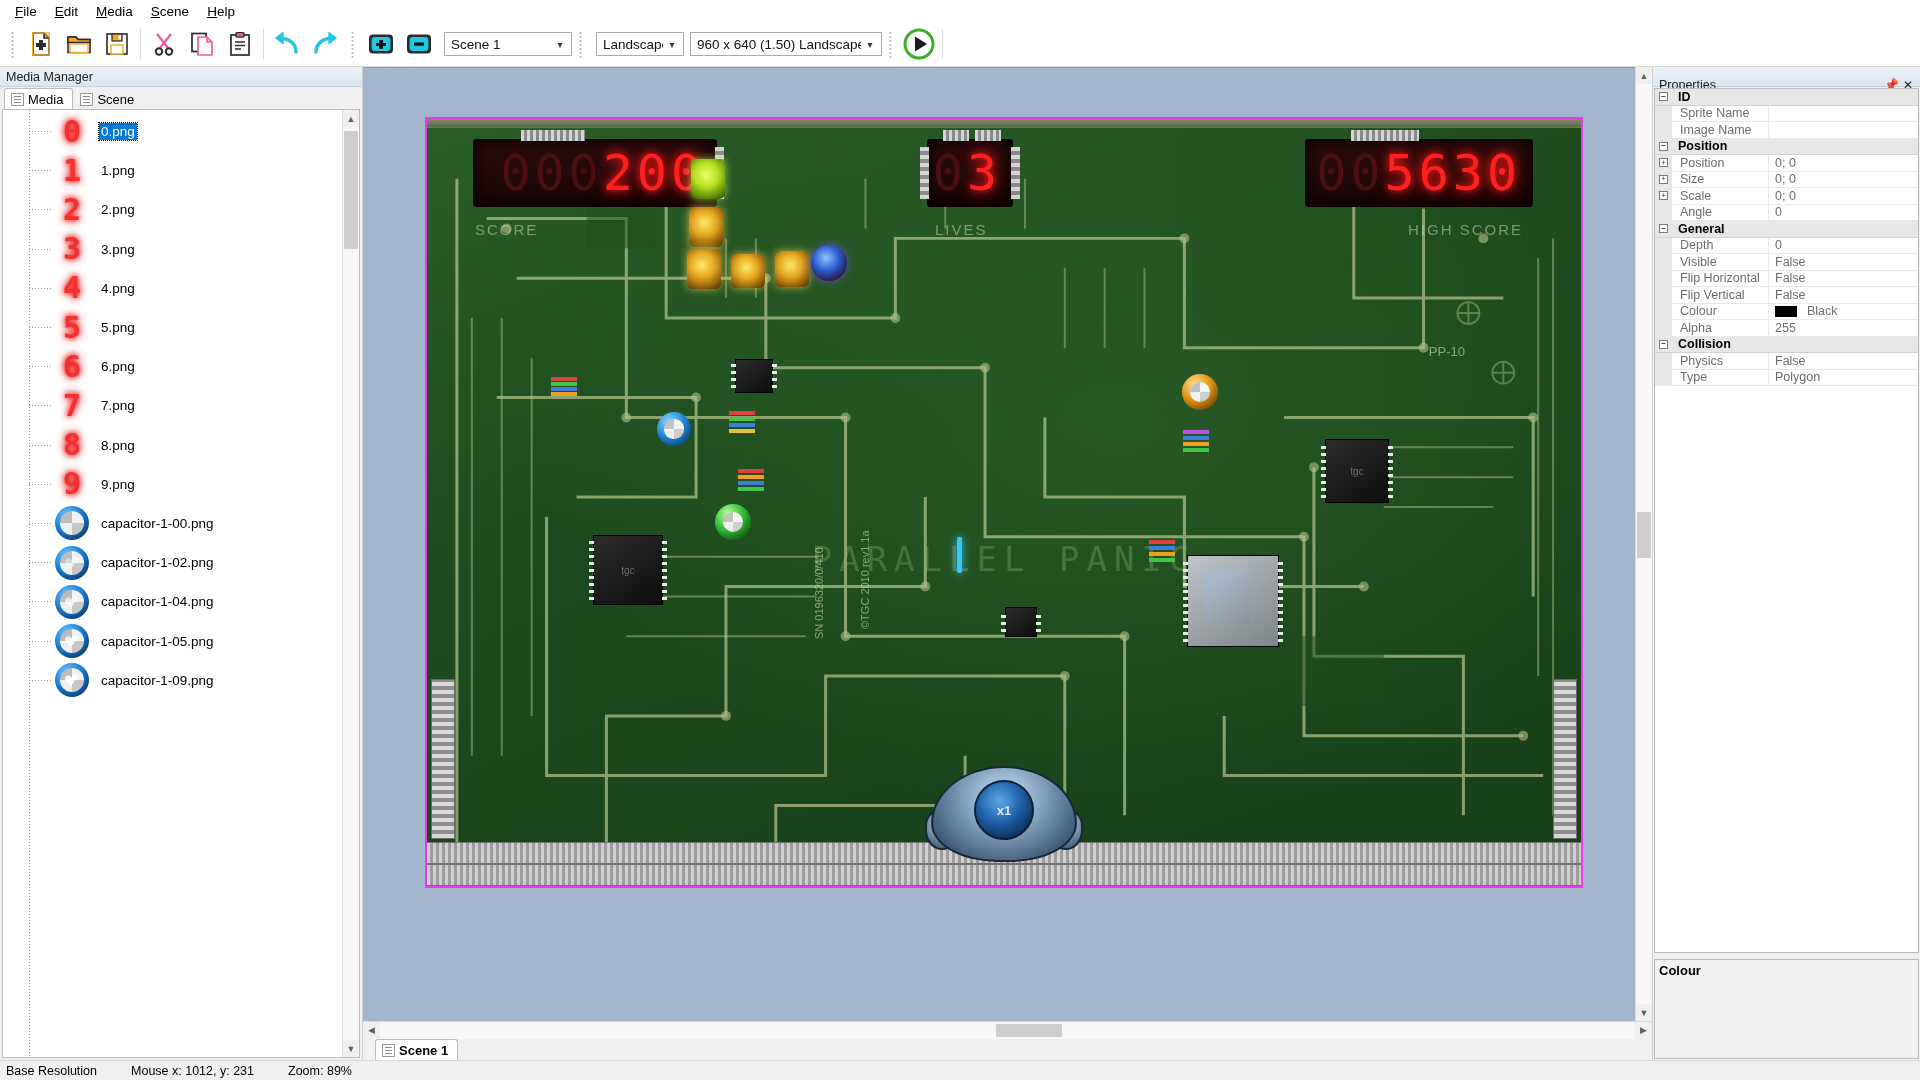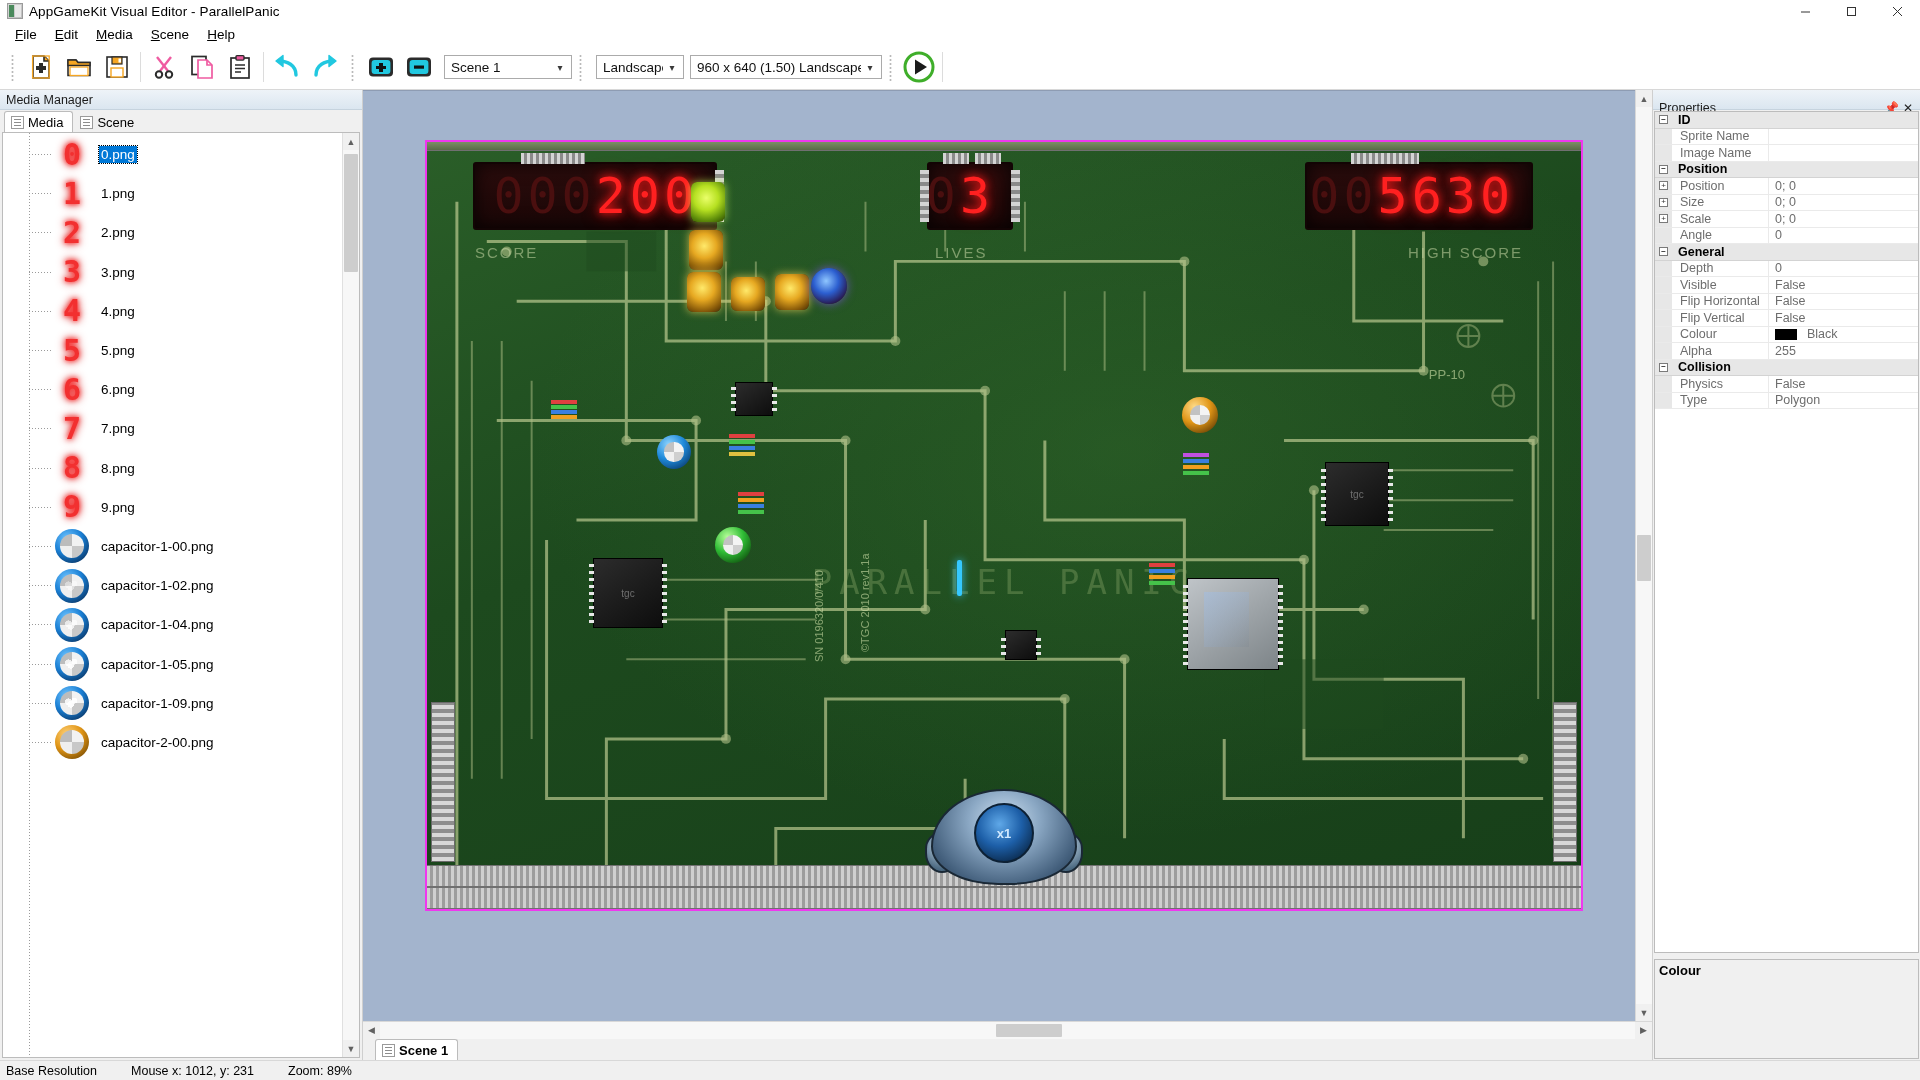--- a/index.html
+++ b/index.html
@@ -152,21 +152,21 @@
     background: repeating-linear-gradient(90deg,#cfcfcf 0 3px,#9d9d9d 3px 6px);
     border-top:1px solid #707070; border-bottom:1px solid #707070; }
   .bar-bottom { bottom: 22px; }
   .side-conn { position:absolute; width:24px; top:560px; height:160px;
      background: repeating-linear-gradient(0deg,#d8d8d8 0 4px,#8e8e8e 4px 8px);
      border:1px solid #6a6a6a; }
 
   .display { position:absolute; background:linear-gradient(#2b0c0c,#1a0606);
      border:2px solid #120404; border-radius:3px;
      box-shadow: inset 0 0 18px rgba(0,0,0,.8);
-     display:flex; align-items:center; justify-content:flex-end; padding:0 17px;
+     display:flex; align-items:center; justify-content:flex-end; padding:0 10px;
      font-family:"DejaVu Sans Mono", monospace; letter-spacing:4px; }
   .display .dim { color:#4a0f0f; }
   .display .lit { color:#ff2020; text-shadow:0 0 8px #ff1a1a, 0 0 18px rgba(255,20,20,.7); }
   .disp-pins { position:absolute; top:-11px; height:11px;
      background: repeating-linear-gradient(90deg,#d4d4d4 0 3px,#8a8a8a 3px 6px); }
   .disp-pins-side { position:absolute; width:9px;
      background: repeating-linear-gradient(0deg,#d4d4d4 0 4px,#8a8a8a 4px 8px); }
   .caption-txt { position:absolute; color:#c9d8a6; opacity:.55; font-size:15px; letter-spacing:2px;
      font-family:"Liberation Sans", sans-serif; }
   .game-title { position:absolute; left:50%; top:420px; transform:translateX(-50%);
@@ -239,41 +239,20 @@
   .statusbar { height:20px; background:#f0f0f0; border-top:1px solid #d8d8d8; display:flex; align-items:center;
      font-size:12.5px; color:#000; padding-left:6px; gap:34px; flex:none; }
 
   .tabitem.scene-tab { background:#fff; border:1px solid #bcbcbc; border-bottom:none; border-radius:3px 3px 0 0; font-weight:bold; }
 </style>
 </head>
 <body>
 
 <div id="app">
 
-  <div class="titlebar">
-    <div class="app-icon"></div>
-    <div class="title">AppGameKit Visual Editor - ParallelPanic</div>
-    <div class="spacer"></div>
-    <div class="wbtn">
-      <svg width="11" height="11" viewBox="0 0 11 11">
-          <line x1="1" y1="6" x2="10" y2="6" stroke="#333" stroke-width="1"></line>
-        </svg>
-    </div>
-    <div class="wbtn">
-      <svg width="11" height="11" viewBox="0 0 11 11">
-          <rect x="1.5" y="1.5" width="8" height="8" fill="none" stroke="#333" stroke-width="1"></rect>
-        </svg>
-    </div>
-    <div class="wbtn close">
-      <svg width="11" height="11" viewBox="0 0 11 11">
-          <line x1="1" y1="1" x2="10" y2="10" stroke="#333" stroke-width="1"></line>
-          <line x1="10" y1="1" x2="1" y2="10" stroke="#333" stroke-width="1"></line>
-        </svg>
-    </div>
-  </div>
 
   <div class="menubar">
     <div class="mi"><u>F</u><span>ile</span></div>
     <div class="mi"><u>E</u><span>dit</span></div>
     <div class="mi"><u>M</u><span>edia</span></div>
     <div class="mi"><u>S</u><span>cene</span></div>
     <div class="mi"><u>H</u><span>elp</span></div>
   </div>
 
   <div class="toolbar">
@@ -531,30 +510,20 @@
             <div class="mrow">
               <div class="dashes"></div>
               <div class="thumb">
                 <div class="cap blue">
                   <div class="ring"></div>
                   <div class="core"></div>
                   <div class="crack" style="opacity: 1;"></div>
                 </div>
               </div>
               <div class="mlabel">capacitor-1-09.png</div>
-            </div>
-            <div class="mrow">
-              <div class="dashes"></div>
-              <div class="thumb">
-                <div class="cap orange">
-                  <div class="ring"></div>
-                  <div class="core"></div>
-                </div>
-              </div>
-              <div class="mlabel">capacitor-2-00.png</div>
             </div>
           </div>
         <div class="vscroll">
           <div class="vs-arrow">▲</div>
           <div class="vs-track">
             <div class="vs-thumb" style="top:4px;height:118px;"></div>
           </div>
           <div class="vs-arrow">▼</div>
         </div>
       </div>

